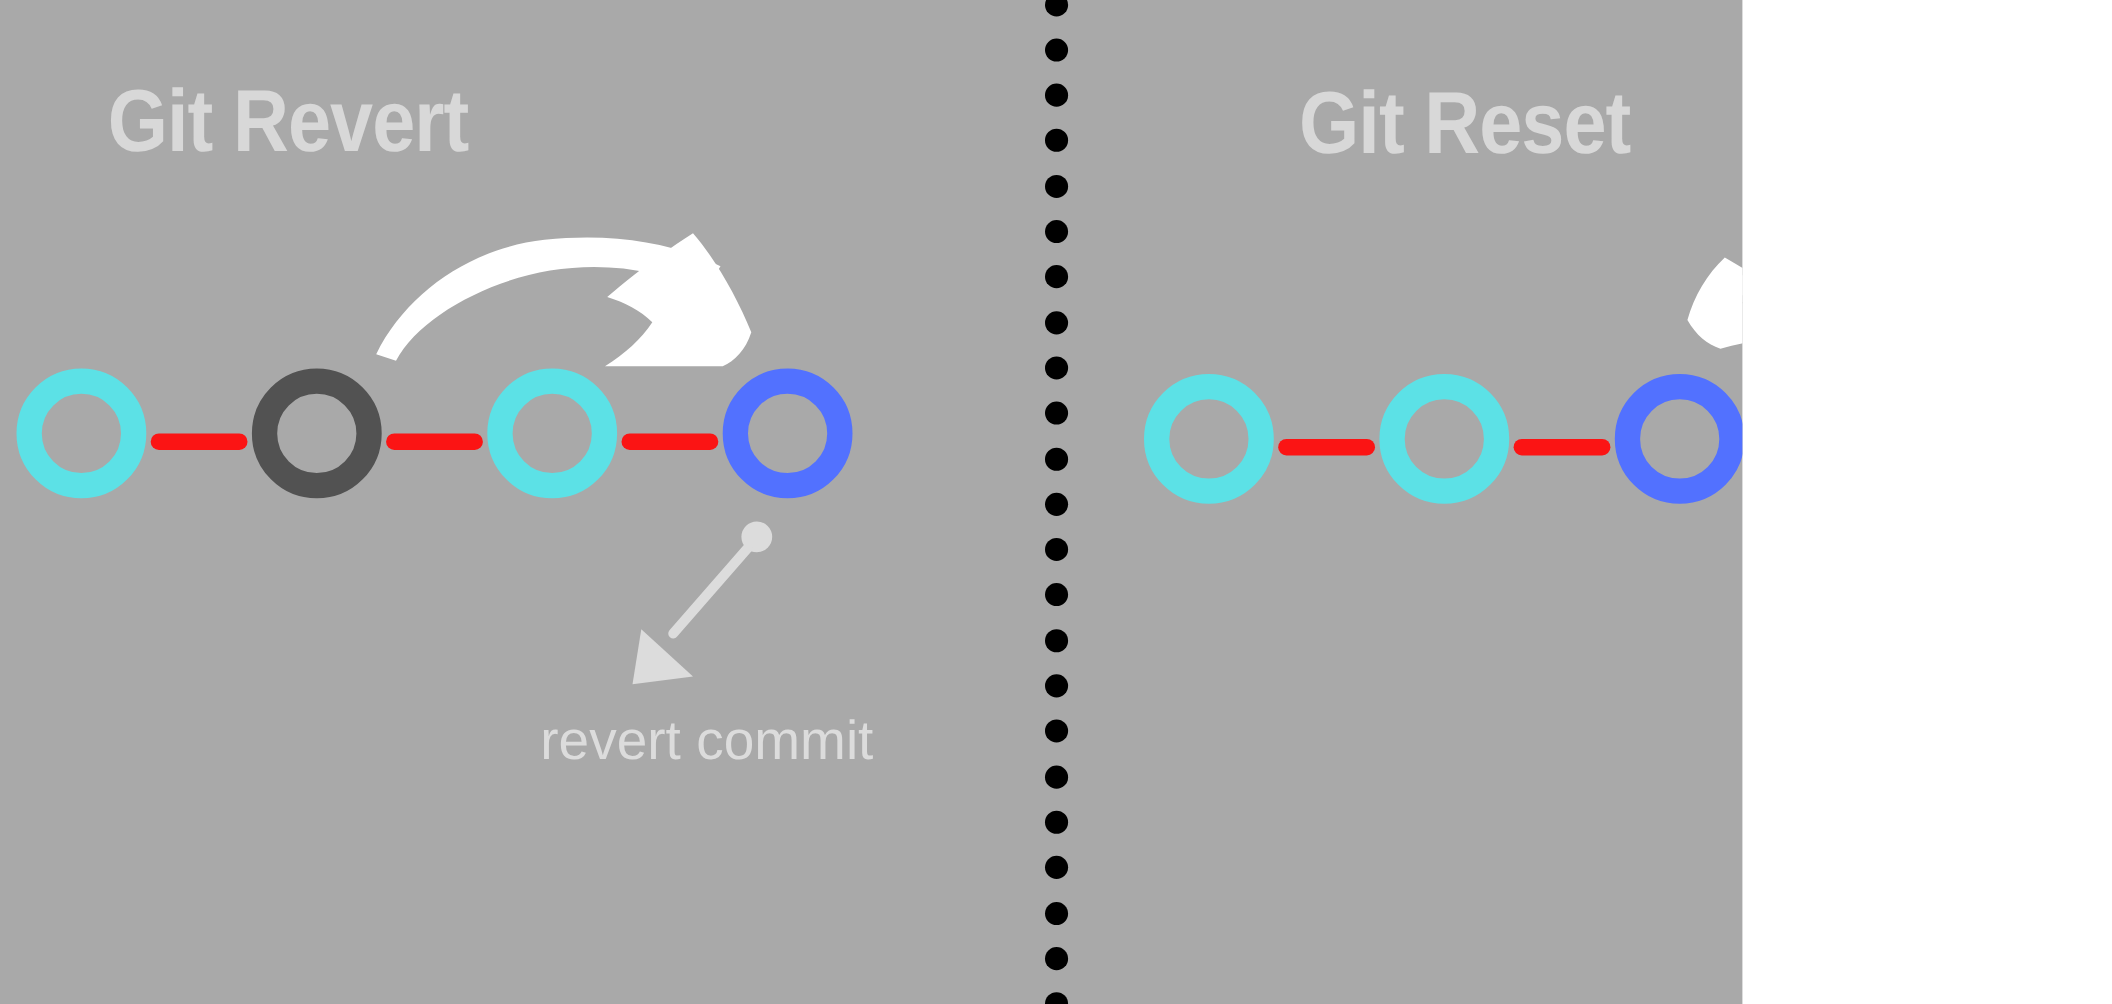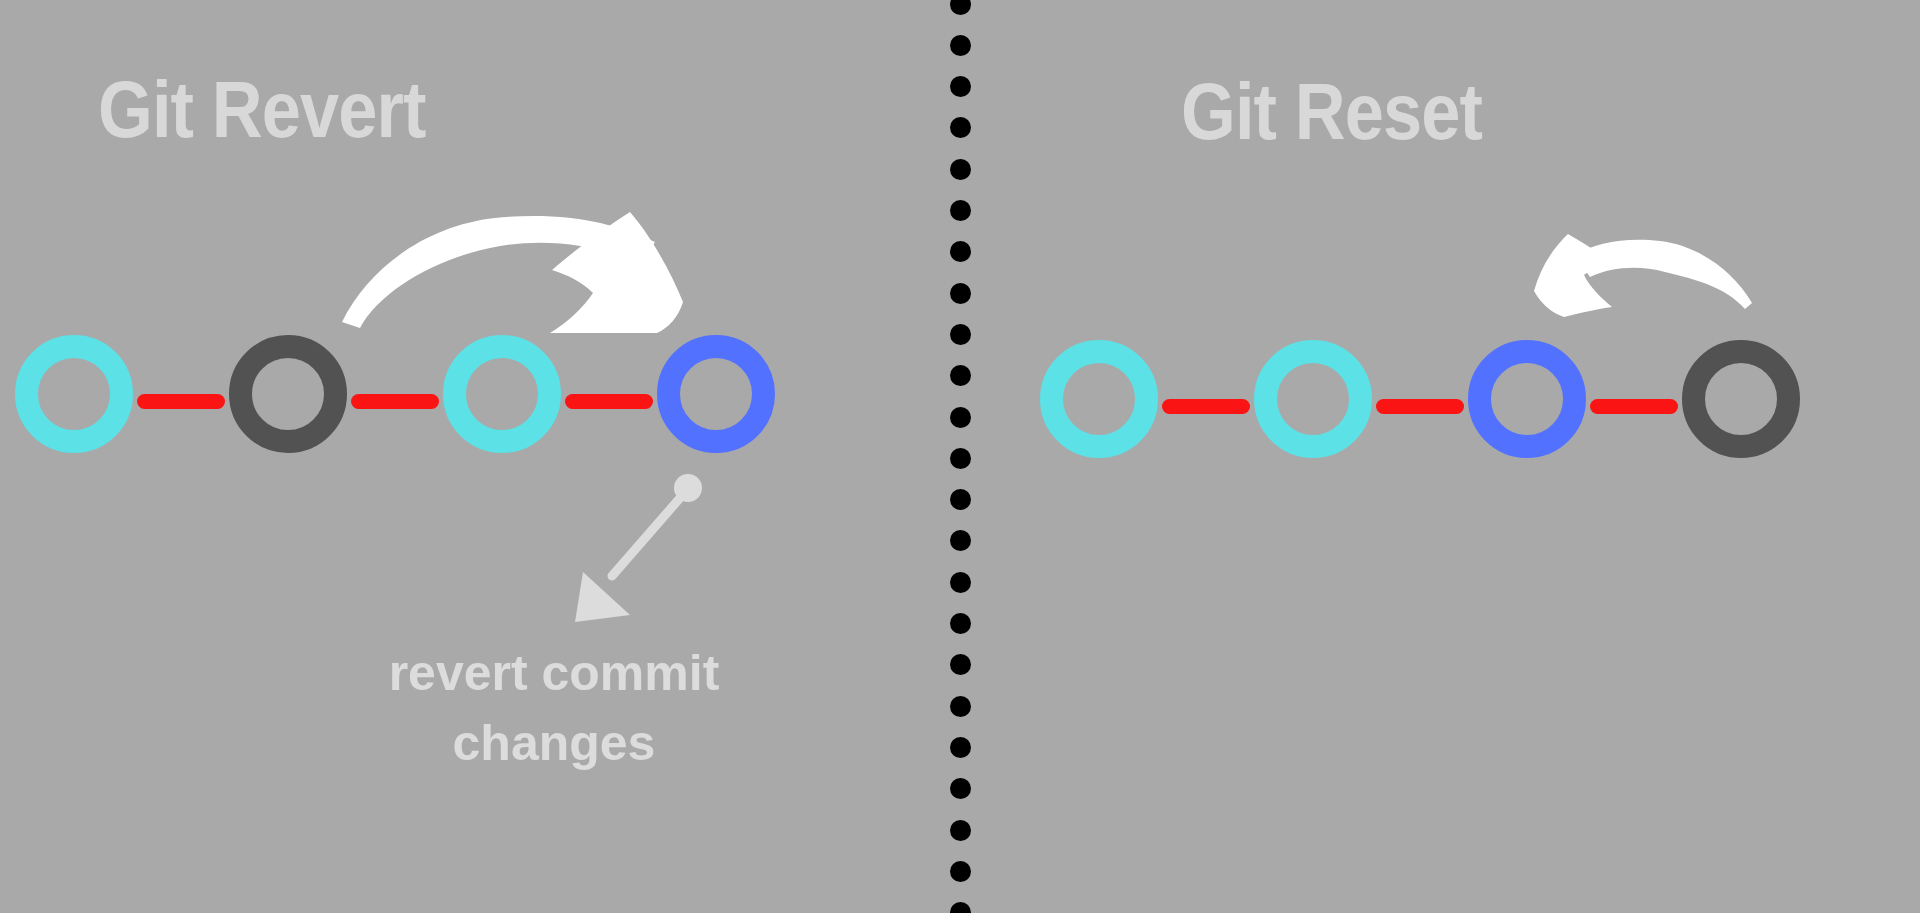--- a/index.html
+++ b/index.html
@@ -1,19 +1,19 @@
 <!DOCTYPE html>
 <html><head>
 <meta charset="utf-8">
 <style>
   html, body { margin: 0; padding: 0; }
   body { font-family: "Liberation Sans", sans-serif; }
   #canvas {
     position: relative;
-    width: 1920px;
+    width: 1584px;
     height: 913px;
     overflow: hidden;
   }
   .panel-title {
     position: absolute;
     font-weight: 700;
     font-size: 80px;
     letter-spacing: -1px;
     transform: scaleX(0.88);
     transform-origin: left top;
@@ -59,22 +59,22 @@
   .arrow-svg { position: absolute; }
   #skip-arrow   { left: 320px; top: 170px; }
   #reset-arrow  { left: 1520px; top: 225px; }
   #callout-arrow{ left: 560px; top: 470px; }
 
   .callout-text {
     position: absolute;
     left: 314px;
     top: 638px;
     width: 480px;
-    text-align: center;
-    font-weight: 700;
+    text-align: right;
+    font-weight: 400;
     font-size: 50px;
     line-height: 70px;
     user-select: none;
   }
 </style>
 </head>
 <body>
 
 <div id="canvas" style="background-color: rgb(169, 169, 169);">
 
@@ -139,16 +139,15 @@
   </svg>
 
   <svg class="arrow-svg" id="callout-arrow" width="150" height="165" viewBox="0 0 150 165">
     <circle cx="128" cy="18" r="14" style="fill: rgb(220, 220, 220);"></circle>
     <line x1="120" y1="28" x2="52" y2="106" stroke-width="9" stroke-linecap="round" style="stroke: rgb(220, 220, 220);"></line>
     <path d="M 15,152 L 23,102 L 70,145 Z" stroke-linejoin="round" stroke-width="6" style="fill: rgb(220, 220, 220);"></path>
   </svg>
 
   <div class="callout-text" style="color: rgb(220, 220, 220);">
     <div>revert commit</div>
-    <div>changes</div>
   </div>
 
 </div>
 
 </body></html>

